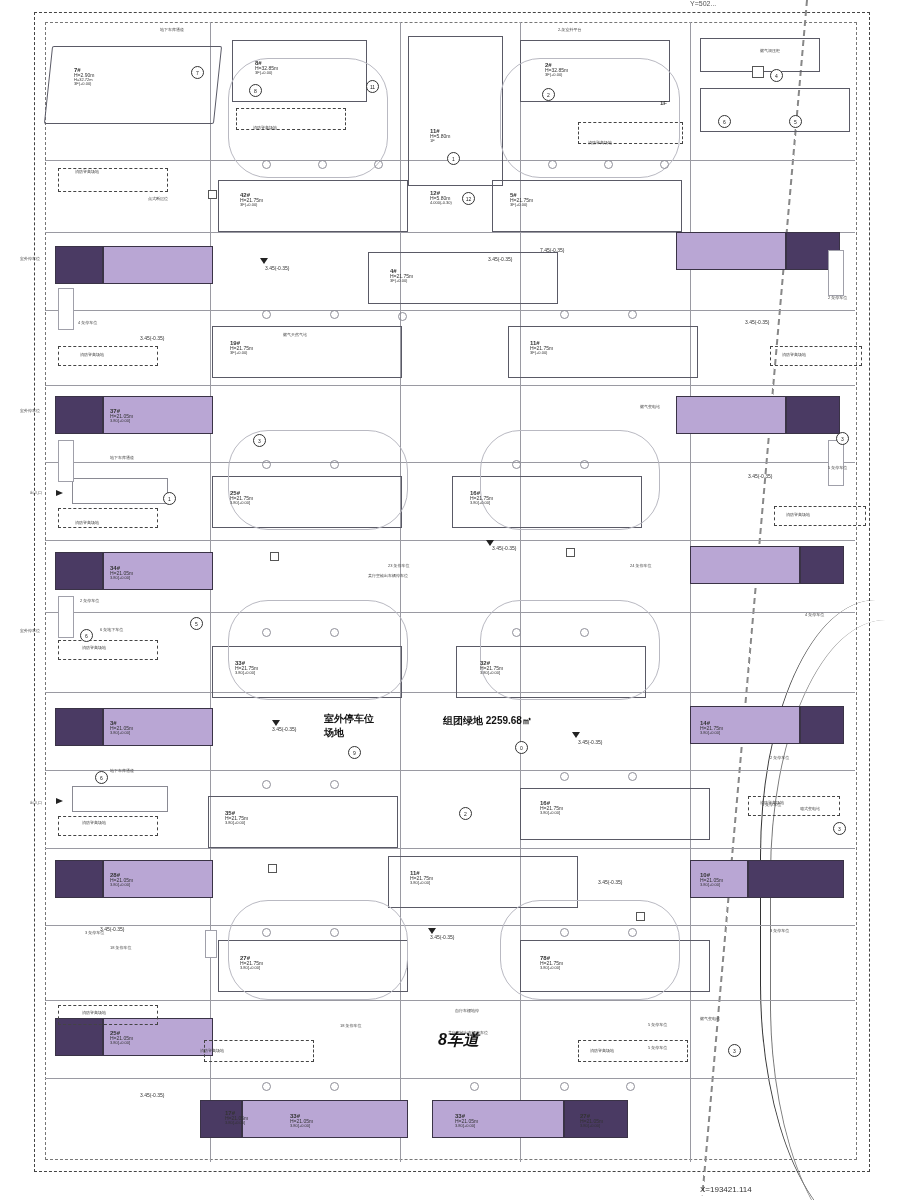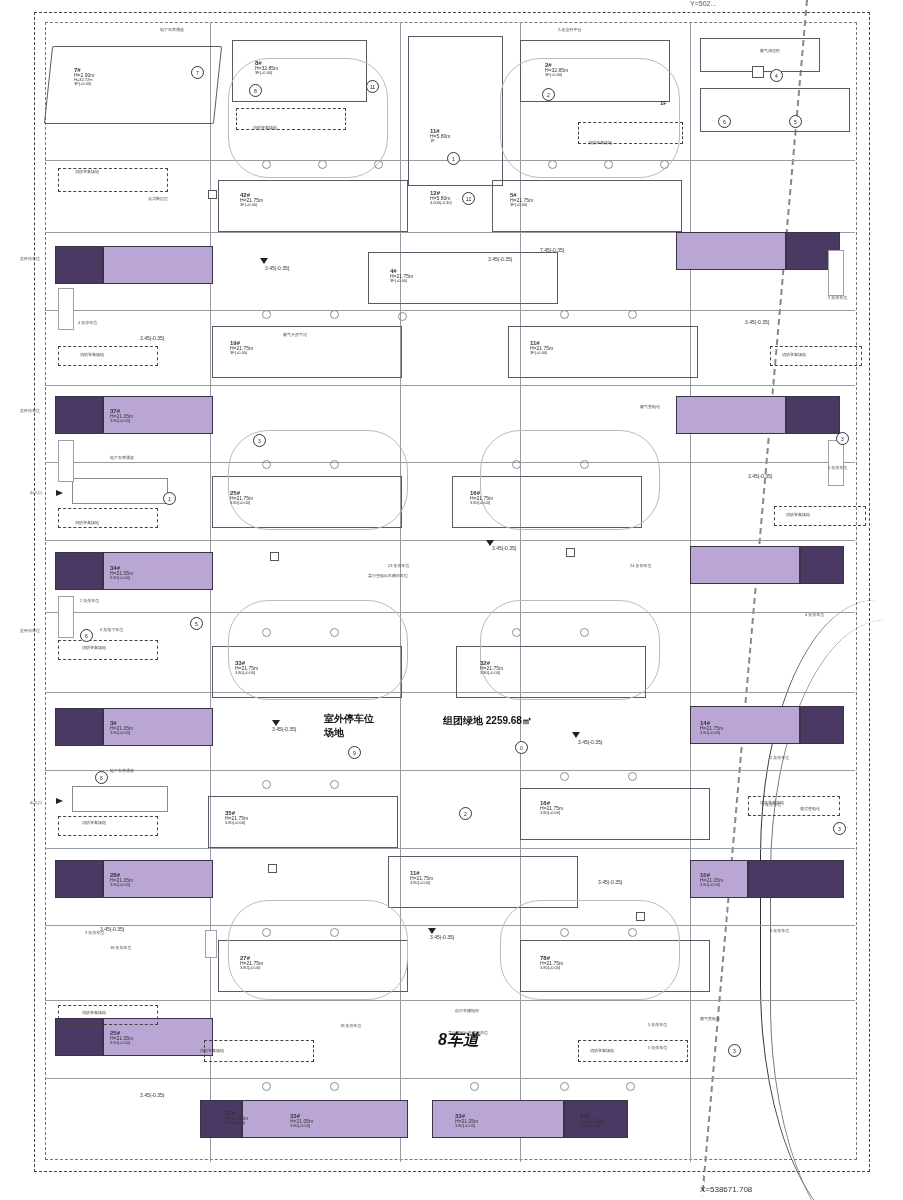--- a/index.html
+++ b/index.html
@@ -39,21 +39,21 @@
 <div id="sheet">
 
   <div class="dash" style="left:34px;top:12px;width:836px;height:1160px;"></div>
   <div class="dashthin" style="left:45px;top:22px;width:812px;height:1138px;"></div>
 
   <div style="position:absolute;left:806px;top:0;width:2px;height:1200px;background:repeating-linear-gradient(to bottom,#888 0 6px,transparent 6px 10px);transform:rotate(5deg);transform-origin:top center;"></div>
   <div style="position:absolute;left:760px;top:600px;width:230px;height:640px;border-left:1.2px solid #333;border-radius:50%/40%;"></div>
   <div style="position:absolute;left:770px;top:620px;width:230px;height:640px;border-left:0.8px solid #777;border-radius:50%/40%;"></div>
 
   <div class="abs txt s7" style="left:690px;top:0px;color:#555;">Y=502...</div>
-  <div class="abs txt s8" style="left:700px;top:1186px;color:#333;">X=538671.708</div>
+  <div class="abs txt s8" style="left:700px;top:1186px;color:#333;">X=193421.114</div>
 
   <div class="hline" style="left:45px;top:160px;width:810px;"></div>
   <div class="hline" style="left:45px;top:232px;width:810px;"></div>
   <div class="hline" style="left:45px;top:310px;width:810px;"></div>
   <div class="hline" style="left:45px;top:385px;width:810px;"></div>
   <div class="hline" style="left:45px;top:462px;width:810px;"></div>
   <div class="hline" style="left:45px;top:540px;width:810px;"></div>
   <div class="hline" style="left:45px;top:612px;width:810px;"></div>
   <div class="hline" style="left:45px;top:692px;width:810px;"></div>
   <div class="hline" style="left:45px;top:770px;width:810px;"></div>

